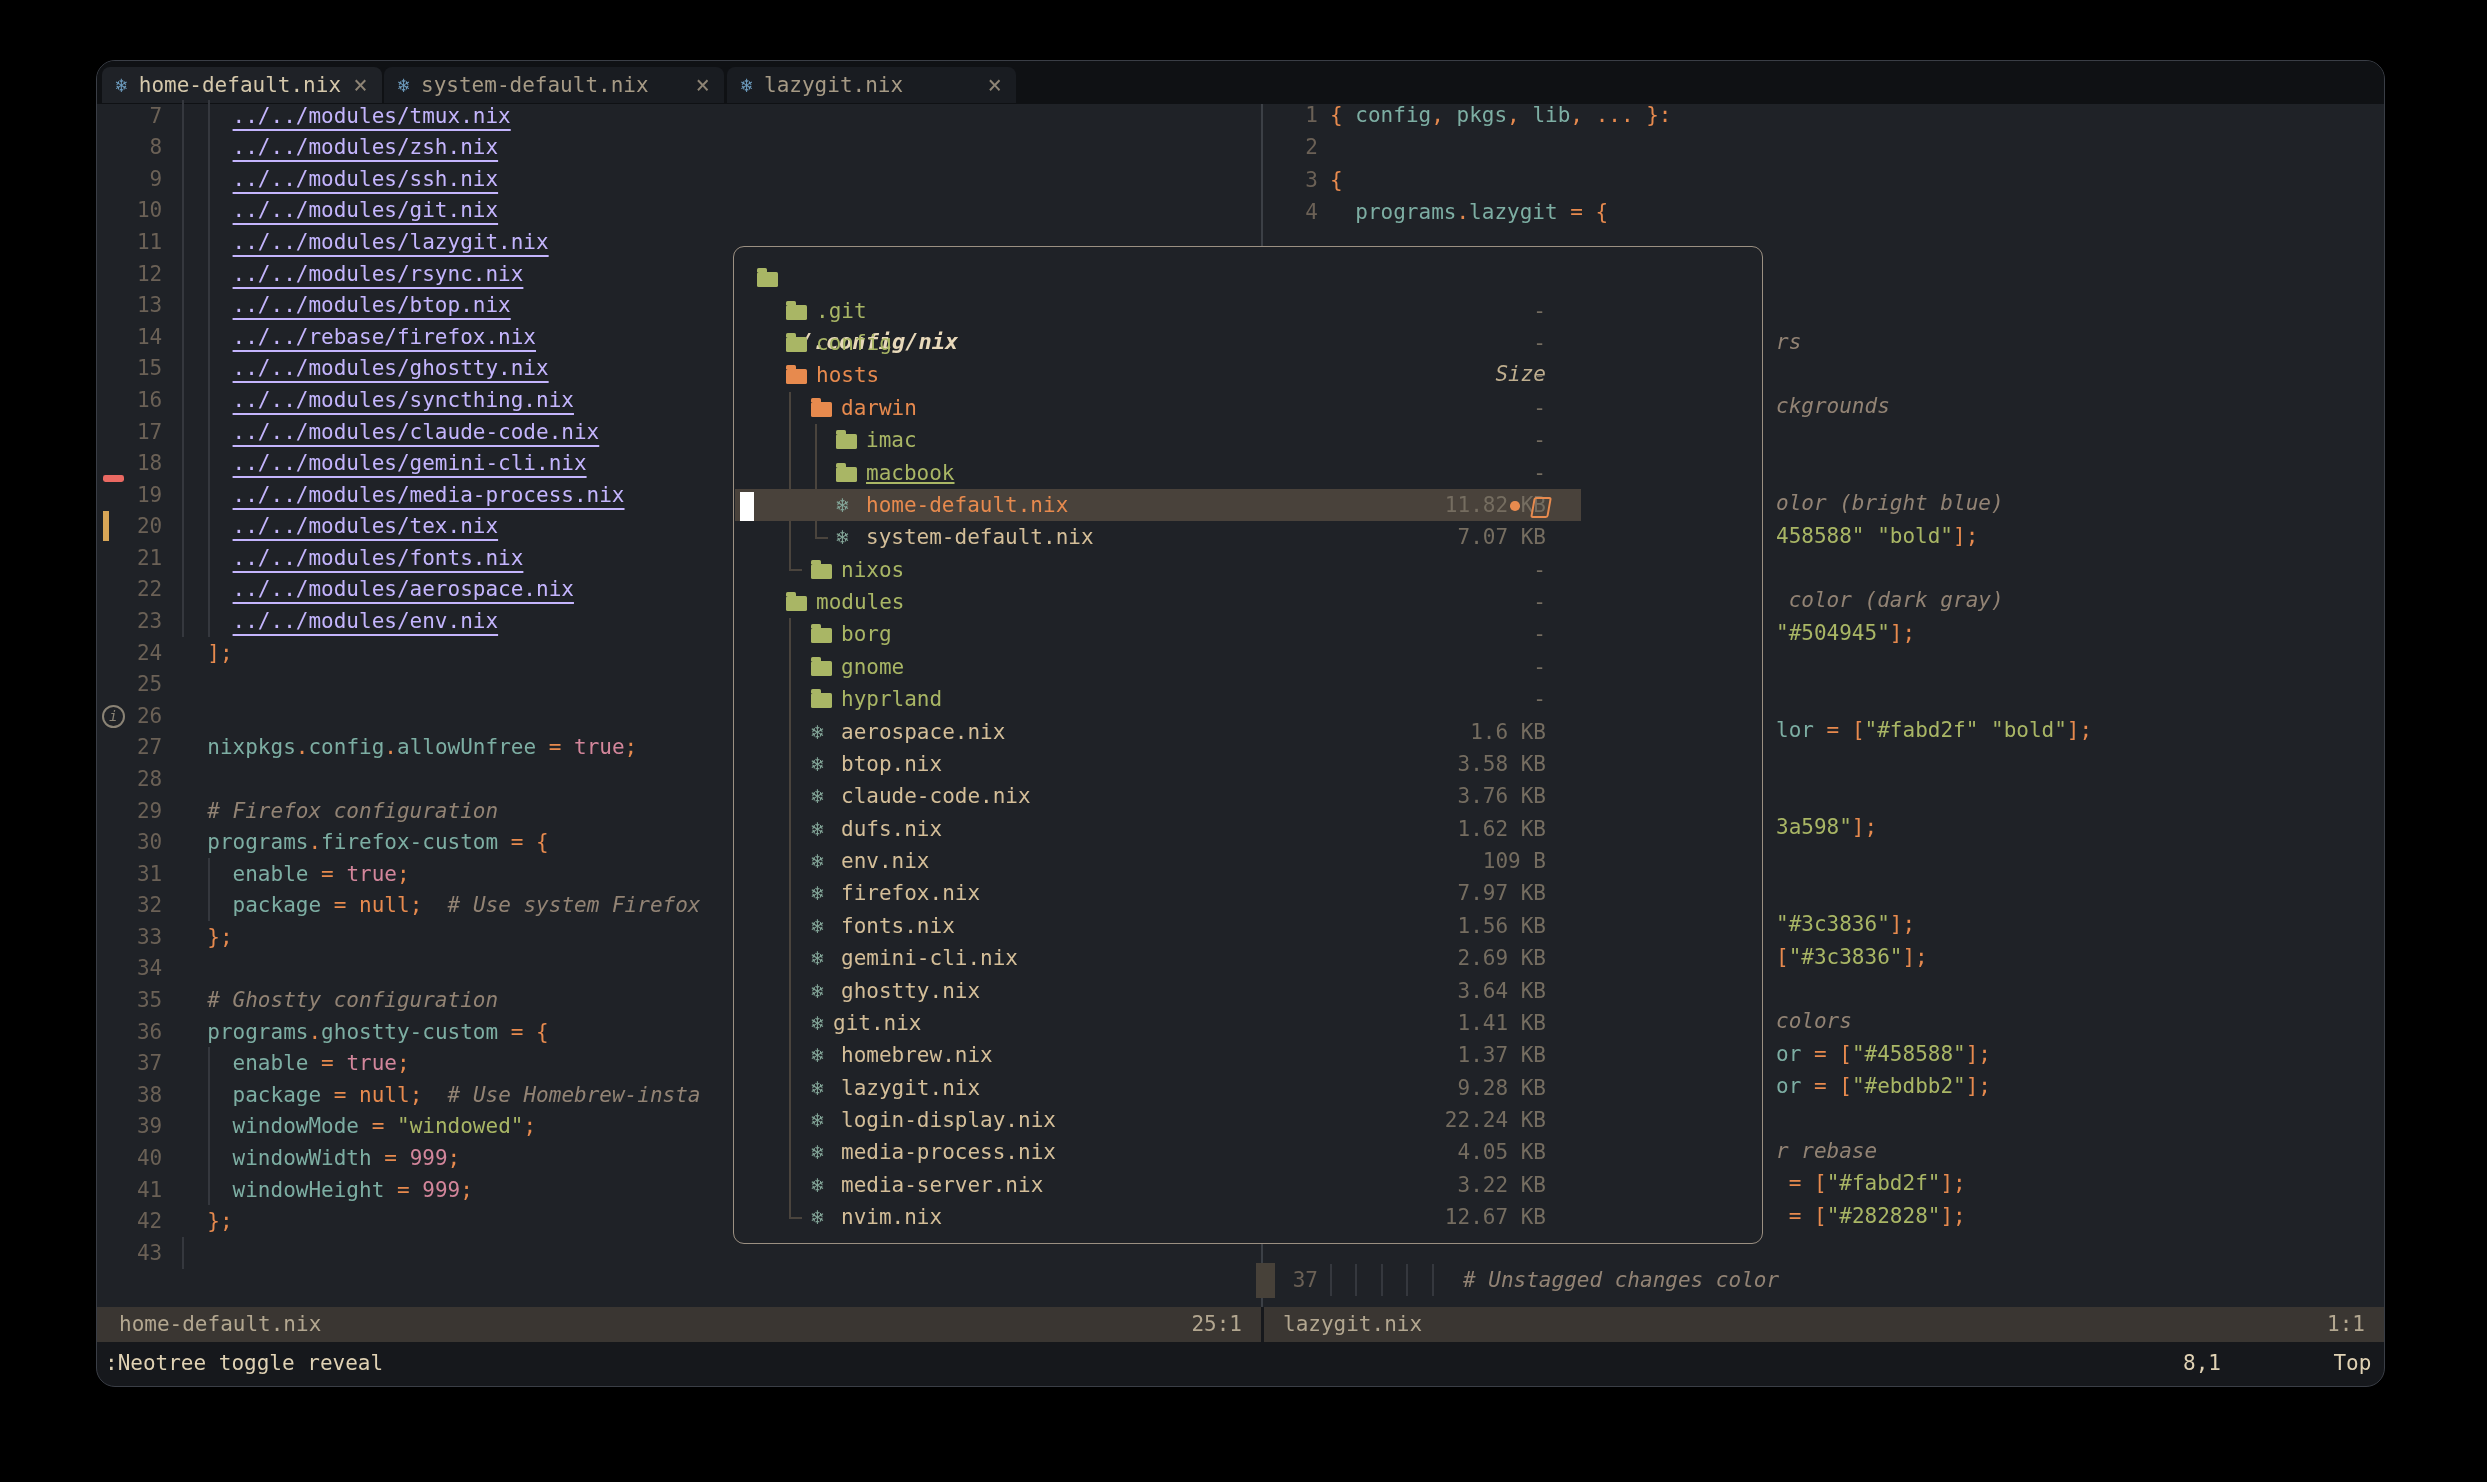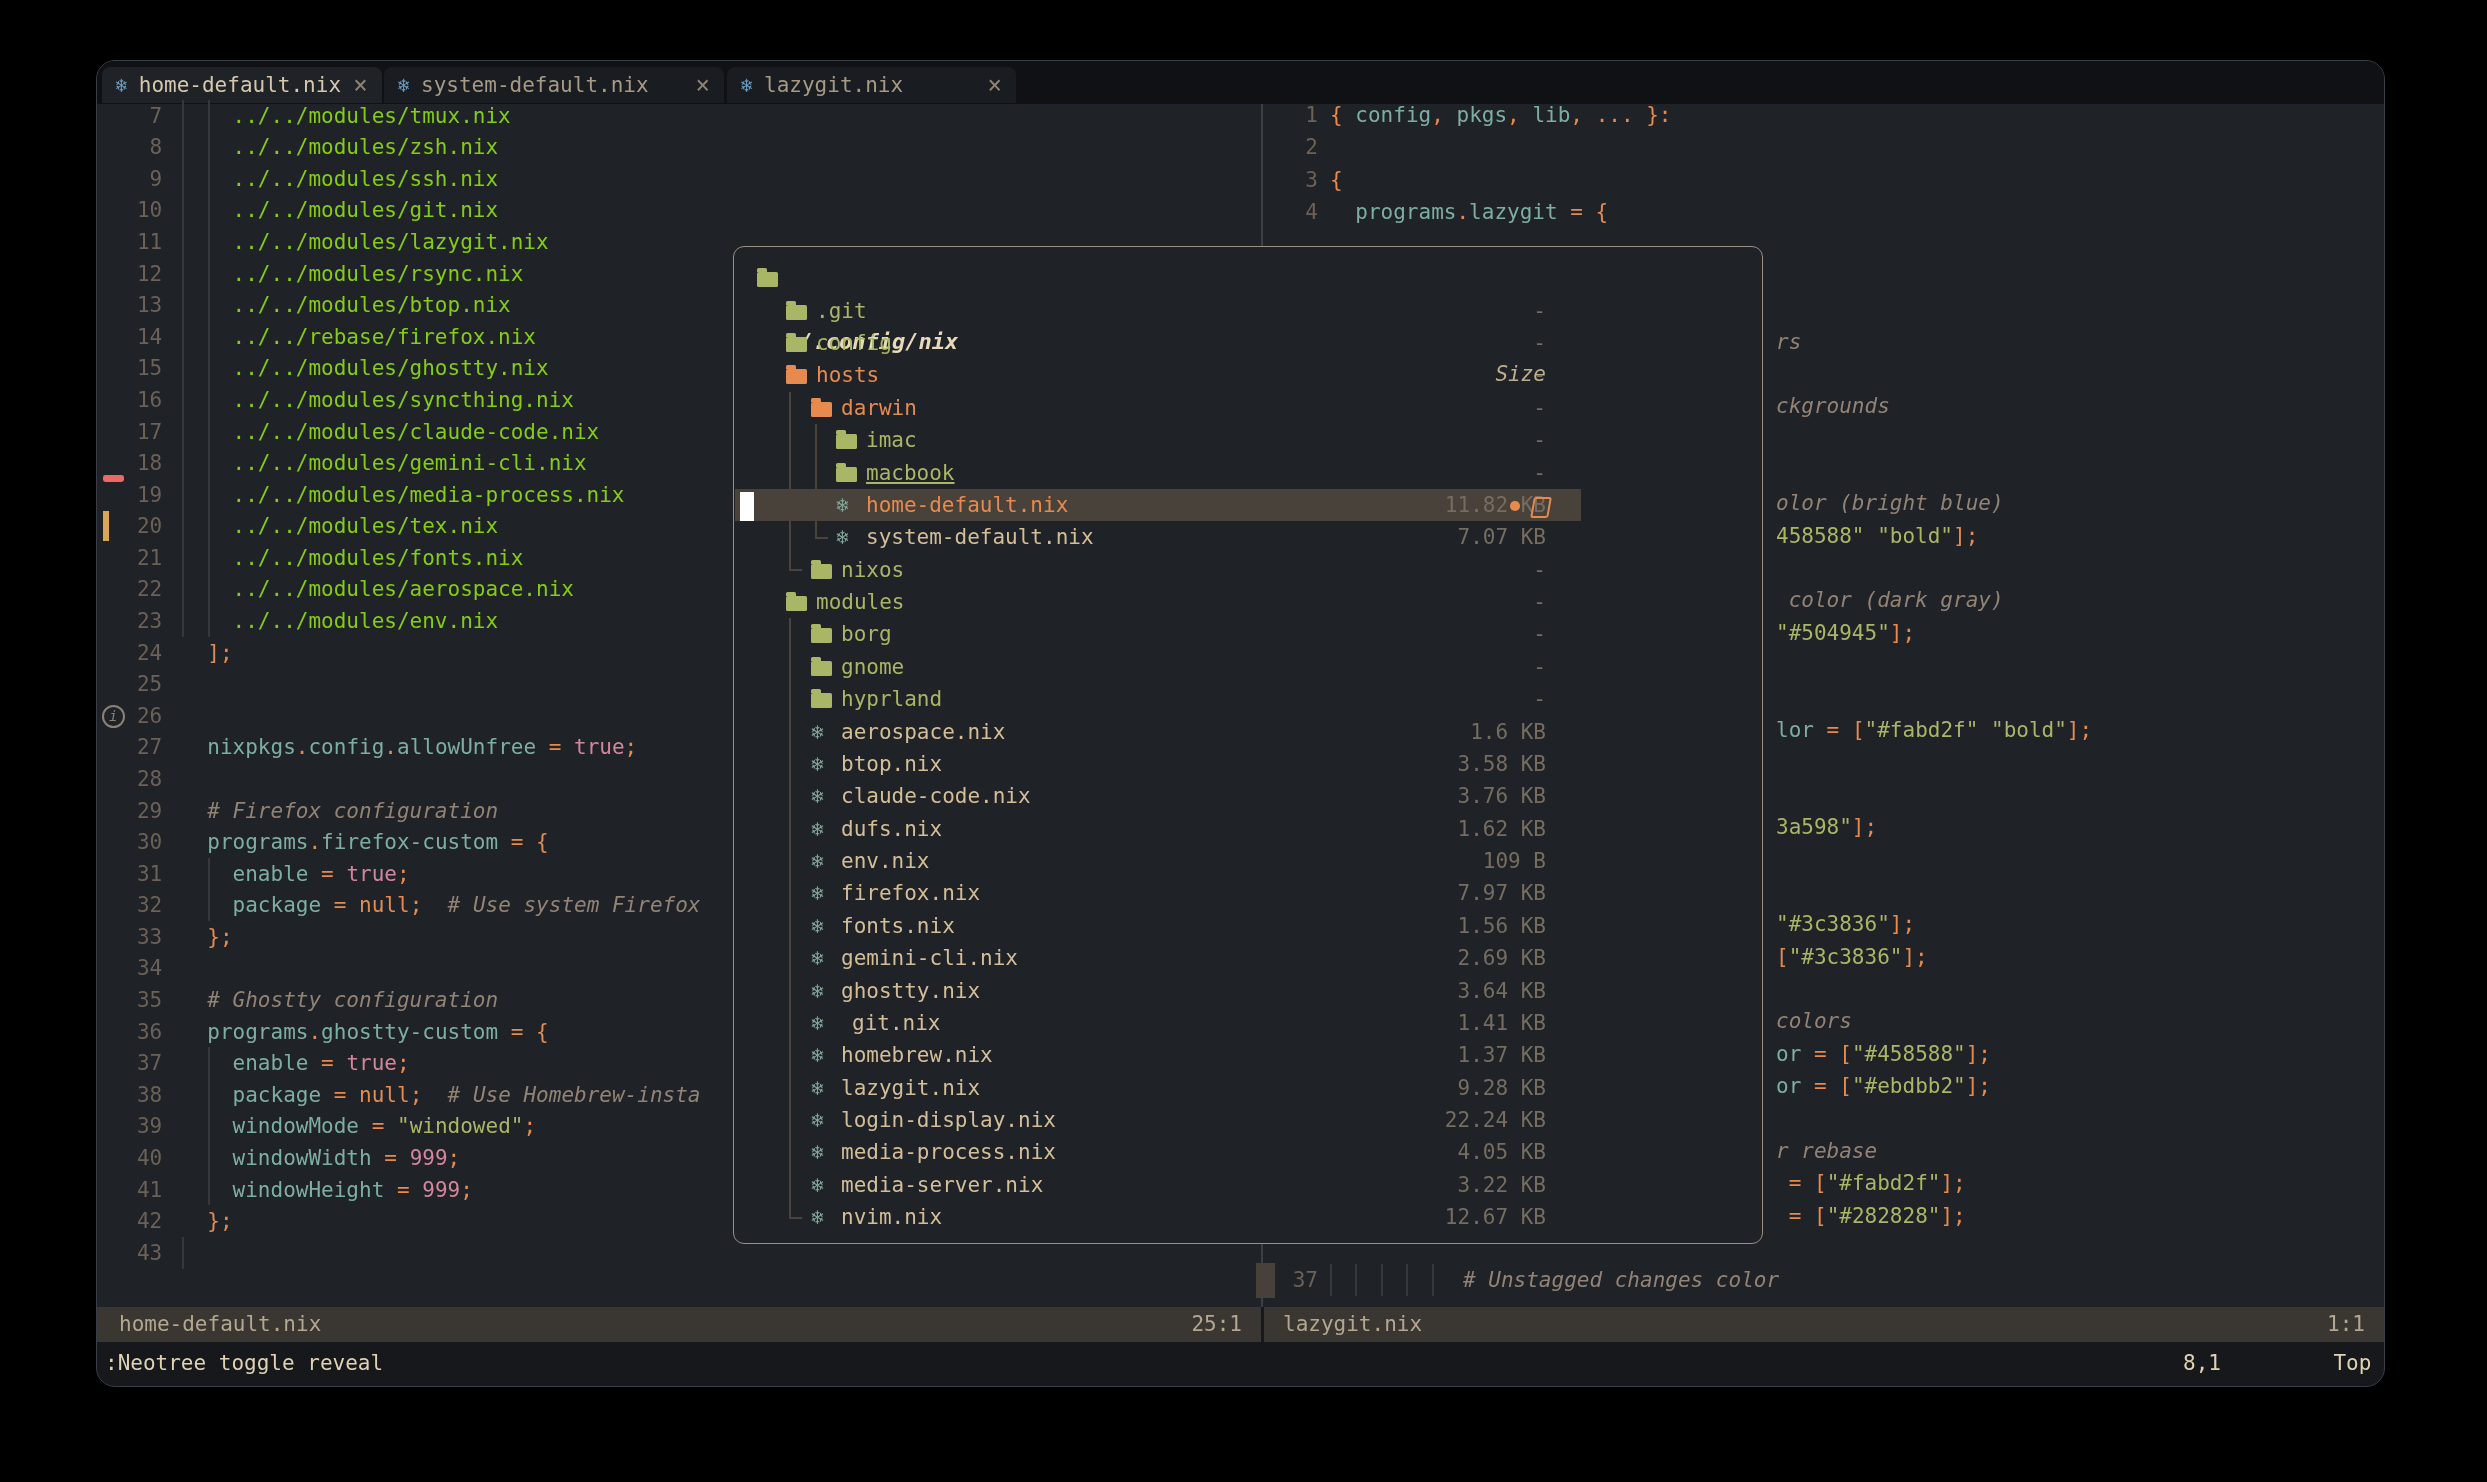--- a/index.html
+++ b/index.html
@@ -26,21 +26,21 @@
   .erow .code{position:absolute;left:85px;}
   .rrow .lnum{left:1167px;width:54px;}
   .rrow .code{position:absolute;left:1233px;}
   .rrow .code.c37{left:1366px;}
   .tok-t{color:#d4be98}
   .tok-k{color:#7daea3}
   .tok-o{color:#e78a4e}
   .tok-s{color:#a9b665}
   .tok-n{color:#d3869b}
   .tok-c{color:#928374;font-style:italic}
-  .tok-p{color:#84cc16;text-underline-offset:6.3px;text-decoration-thickness:1.6px;}
+  .tok-p{color:#c4b5fd;text-decoration:underline;text-underline-offset:6.3px;text-decoration-thickness:1.6px;}
   .note-badge{background:#a9b665;color:#15171b;font-weight:bold;font-style:italic;
     padding:0.8px 8px;border-radius:1.6px;margin:0 4.7px;}
   .iguide{position:absolute;width:1.6px;background:#35383e;}
   .rguide{position:absolute;width:1.6px;height:32px;background:#35383e;}
   
   .sign-del{position:absolute;left:6.3px;top:414px;width:20.5px;height:7px;border-radius:2.4px;background:#ea6962;}
   .sign-chg{position:absolute;left:6.3px;top:450px;width:5.5px;height:30px;background:#d8a657;}
   .sign-info{position:absolute;left:4.7px;top:644px;width:19px;height:19px;border:2.4px solid #8a8375;
     border-radius:50%;color:#8a8375;font-size:14px;line-height:19px;text-align:center;font-style:italic;}
   .scrollthumb{position:absolute;left:1159px;top:1202px;width:19px;height:35px;background:#474139;}
@@ -219,21 +219,21 @@
       <div class="trow" style="top: 622px;"><span class="fold" style="left: 76px;"></span><span class="tname folder" style="left: 106px;">hyprland</span><span class="tsize">-</span></div>
       <div class="trow" style="top: 655px;"><span class="nixicon" style="left: 76px;">❄</span><span class="tname" style="left: 106px;">aerospace.nix</span><span class="tsize">1.6 KB</span></div>
       <div class="trow" style="top: 687px;"><span class="nixicon" style="left: 76px;">❄</span><span class="tname" style="left: 106px;">btop.nix</span><span class="tsize">3.58 KB</span></div>
       <div class="trow" style="top: 719px;"><span class="nixicon" style="left: 76px;">❄</span><span class="tname" style="left: 106px;">claude-code.nix</span><span class="tsize">3.76 KB</span></div>
       <div class="trow" style="top: 752px;"><span class="nixicon" style="left: 76px;">❄</span><span class="tname" style="left: 106px;">dufs.nix</span><span class="tsize">1.62 KB</span></div>
       <div class="trow" style="top: 784px;"><span class="nixicon" style="left: 76px;">❄</span><span class="tname" style="left: 106px;">env.nix</span><span class="tsize">109 B</span></div>
       <div class="trow" style="top: 816px;"><span class="nixicon" style="left: 76px;">❄</span><span class="tname" style="left: 106px;">firefox.nix</span><span class="tsize">7.97 KB</span></div>
       <div class="trow" style="top: 849px;"><span class="nixicon" style="left: 76px;">❄</span><span class="tname" style="left: 106px;">fonts.nix</span><span class="tsize">1.56 KB</span></div>
       <div class="trow" style="top: 881px;"><span class="nixicon" style="left: 76px;">❄</span><span class="tname" style="left: 106px;">gemini-cli.nix</span><span class="tsize">2.69 KB</span></div>
       <div class="trow" style="top: 914px;"><span class="nixicon" style="left: 76px;">❄</span><span class="tname" style="left: 106px;">ghostty.nix</span><span class="tsize">3.64 KB</span></div>
-      <div class="trow" style="top: 946px;"><span class="nixicon" style="left: 76px;">❄</span><span class="tname" style="left: 117px; text-align: right;">git.nix</span><span class="tsize">1.41 KB</span></div>
+      <div class="trow" style="top: 946px;"><span class="nixicon" style="left: 76px;">❄</span><span class="tname" style="left: 98px; text-align: right;">git.nix</span><span class="tsize">1.41 KB</span></div>
       <div class="trow" style="top: 978px;"><span class="nixicon" style="left: 76px;">❄</span><span class="tname" style="left: 106px;">homebrew.nix</span><span class="tsize">1.37 KB</span></div>
       <div class="trow" style="top: 1011px;"><span class="nixicon" style="left: 76px;">❄</span><span class="tname" style="left: 106px;">lazygit.nix</span><span class="tsize">9.28 KB</span></div>
       <div class="trow" style="top: 1043px;"><span class="nixicon" style="left: 76px;">❄</span><span class="tname" style="left: 106px;">login-display.nix</span><span class="tsize">22.24 KB</span></div>
       <div class="trow" style="top: 1075px;"><span class="nixicon" style="left: 76px;">❄</span><span class="tname" style="left: 106px;">media-process.nix</span><span class="tsize">4.05 KB</span></div>
       <div class="trow" style="top: 1108px;"><span class="nixicon" style="left: 76px;">❄</span><span class="tname" style="left: 106px;">media-server.nix</span><span class="tsize">3.22 KB</span></div>
       <div class="trow" style="top: 1140px;"><span class="nixicon" style="left: 76px;">❄</span><span class="tname" style="left: 106px;">nvim.nix</span><span class="tsize">12.67 KB</span></div>
     </div>
 
   <div class="cursor-block"></div>
   <div class="dot-badge"></div>

